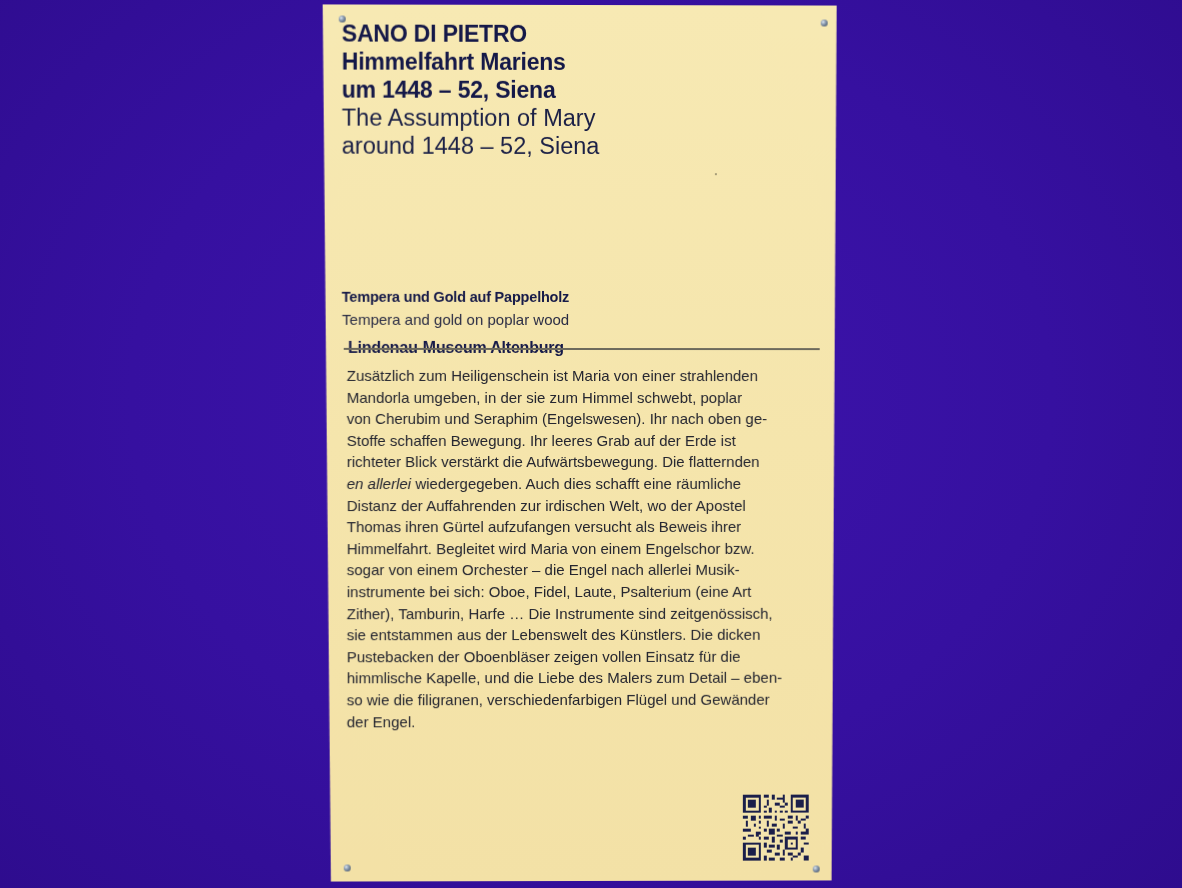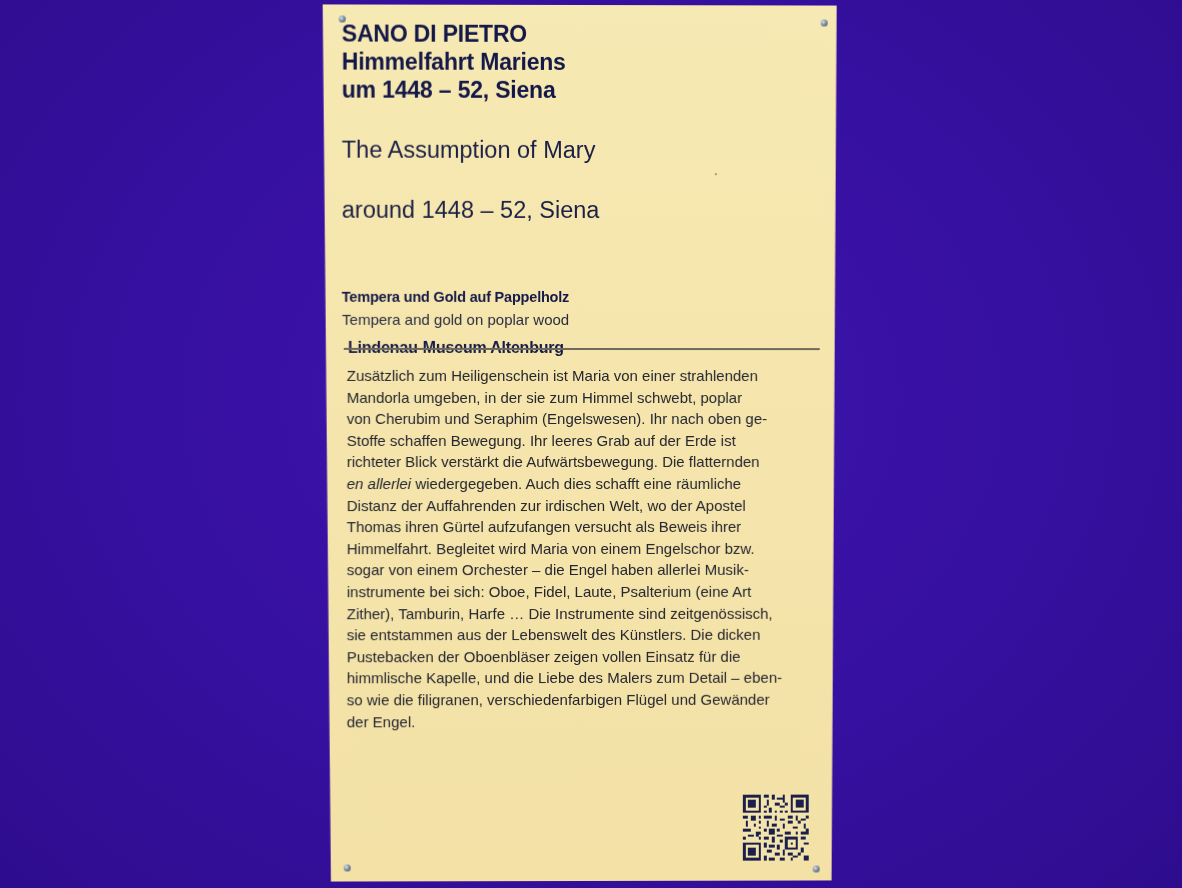--- a/index.html
+++ b/index.html
@@ -51,21 +51,20 @@
       line-height: 28px;
       letter-spacing: -0.2px;
       color: #141848;
       white-space: nowrap;
     }
     .title-reg {
       font-size: 23.5px;
       line-height: 28px;
       color: #1b2046;
       white-space: nowrap;
-      margin-top: 32px;
     }
     .meta {
       position: absolute;
       left: 19px;
       top: 258px;
       color: #1a1e46;
     }
     .meta .medium-de {
       font-weight: bold;
       font-size: 14.5px;
@@ -162,21 +161,21 @@
   <div class="body-text">
     <div class="line">Zusätzlich zum Heiligenschein ist Maria von einer strahlenden</div>
     <div class="line">Mandorla umgeben, in der sie zum Himmel schwebt, poplar</div>
     <div class="line">von Cherubim und Seraphim (Engelswesen). Ihr nach oben ge-</div>
     <div class="line">Stoffe schaffen Bewegung. Ihr leeres Grab auf der Erde ist</div>
     <div class="line">richteter Blick verstärkt die Aufwärtsbewegung. Die flatternden</div>
     <div class="line"><em>en allerlei</em><span> wiedergegeben. Auch dies schafft eine räumliche</span></div>
     <div class="line">Distanz der Auffahrenden zur irdischen Welt, wo der Apostel</div>
     <div class="line">Thomas ihren Gürtel aufzufangen versucht als Beweis ihrer</div>
     <div class="line">Himmelfahrt. Begleitet wird Maria von einem Engelschor bzw.</div>
-    <div class="line">sogar von einem Orchester – die Engel haben allerlei Musik-</div>
+    <div class="line">sogar von einem Orchester – die Engel nach allerlei Musik-</div>
     <div class="line">instrumente bei sich: Oboe, Fidel, Laute, Psalterium (eine Art</div>
     <div class="line">Zither), Tamburin, Harfe … Die Instrumente sind zeitgenössisch,</div>
     <div class="line">sie entstammen aus der Lebenswelt des Künstlers. Die dicken</div>
     <div class="line">Pustebacken der Oboenbläser zeigen vollen Einsatz für die</div>
     <div class="line">himmlische Kapelle, und die Liebe des Malers zum Detail – eben-</div>
     <div class="line">so wie die filigranen, verschiedenfarbigen Flügel und Gewänder</div>
     <div class="line">der Engel.</div>
   </div>
 
   <div class="qr">

